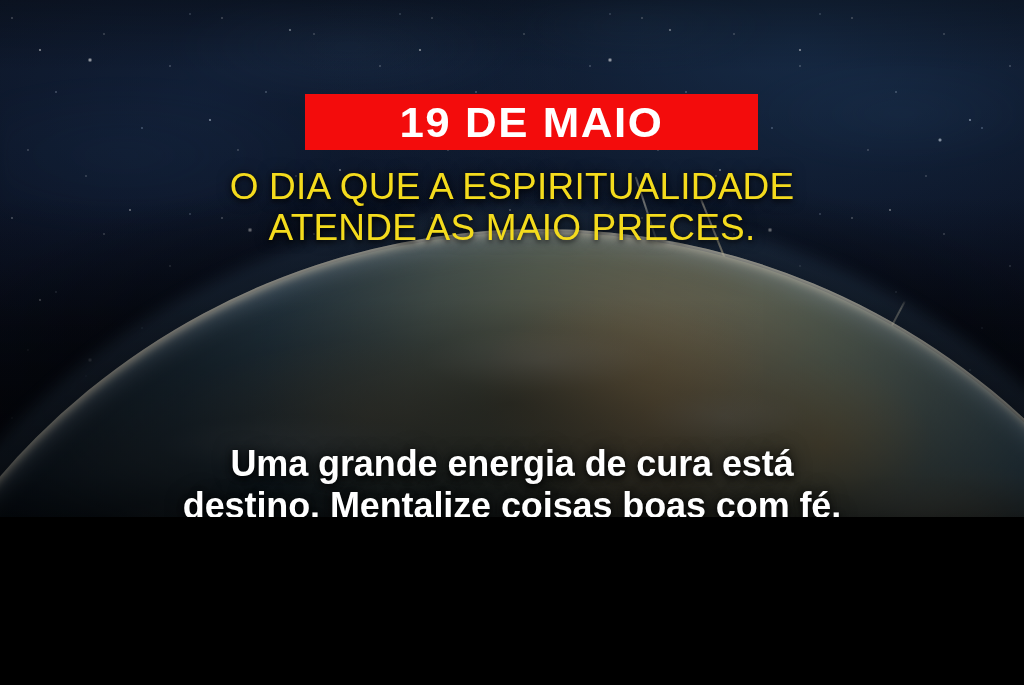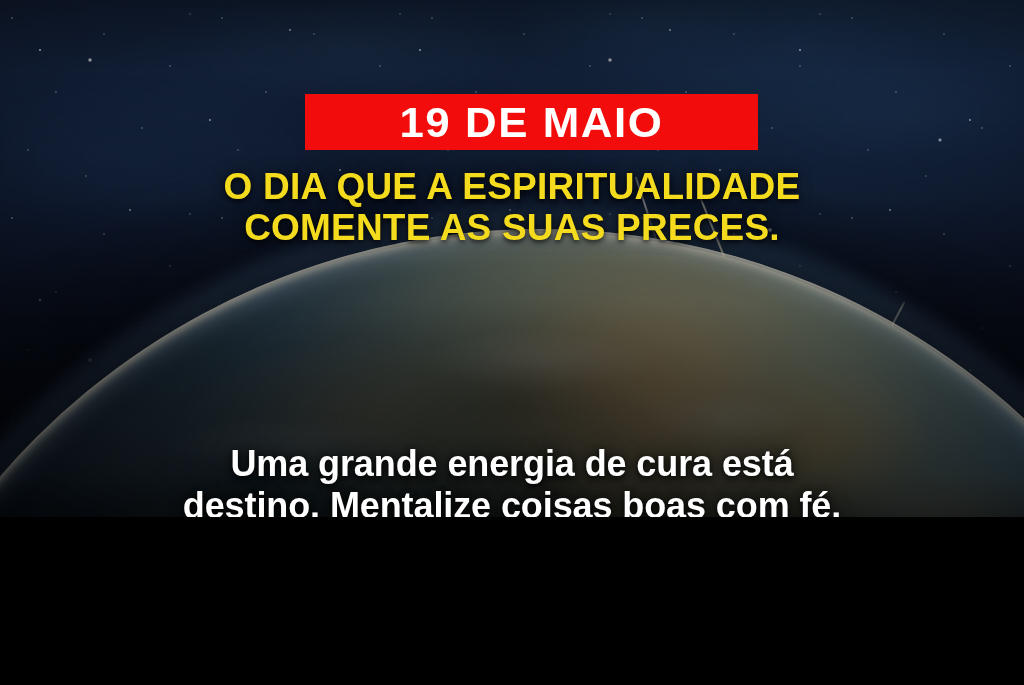--- a/index.html
+++ b/index.html
@@ -212,21 +212,21 @@
   }
 
   .headline {
     position: absolute;
     left: 0;
     right: 0;
     top: 166px;
     text-align: center;
     color: #F4DB1D;
     font-size: 37px;
-    font-weight: 700;
+    font-weight: 400;
     line-height: 1.12;
     letter-spacing: 0.2px;
     text-shadow: 0 2px 5px rgba(0,0,0,0.75), 0 0 14px rgba(0,0,0,0.55);
   }
   .headline .l { display: block; white-space: nowrap; }
 
   .body-copy {
     position: absolute;
     left: 50%;
     transform: translateX(-50%);
@@ -283,21 +283,21 @@
   <div class="vignette"></div>
 
   <div class="content">
 
     <div class="date-banner" style="background: rgb(243, 12, 12); color: rgb(255, 255, 255);">
       <span class="date-banner-text">19 DE MAIO</span>
     </div>
 
     <div class="headline" style="color: rgb(244, 219, 29);">
       <span class="l">O DIA QUE A ESPIRITUALIDADE</span>
-      <span class="l">COMENTE AS SUAS PRECES.</span>
+      <span class="l">ATENDE AS MAIO PRECES.</span>
     </div>
 
     <div class="body-copy" style="color: rgb(255, 255, 255);">
       <span class="l">Uma grande energia de cura está</span>
       <span class="l">destino. Mentalize coisas boas com fé.</span>
     </div>
 
     <div class="cta" style="color: #84cc16;">COMENTE: ASSIM SEJA!</div>
 
   </div>

